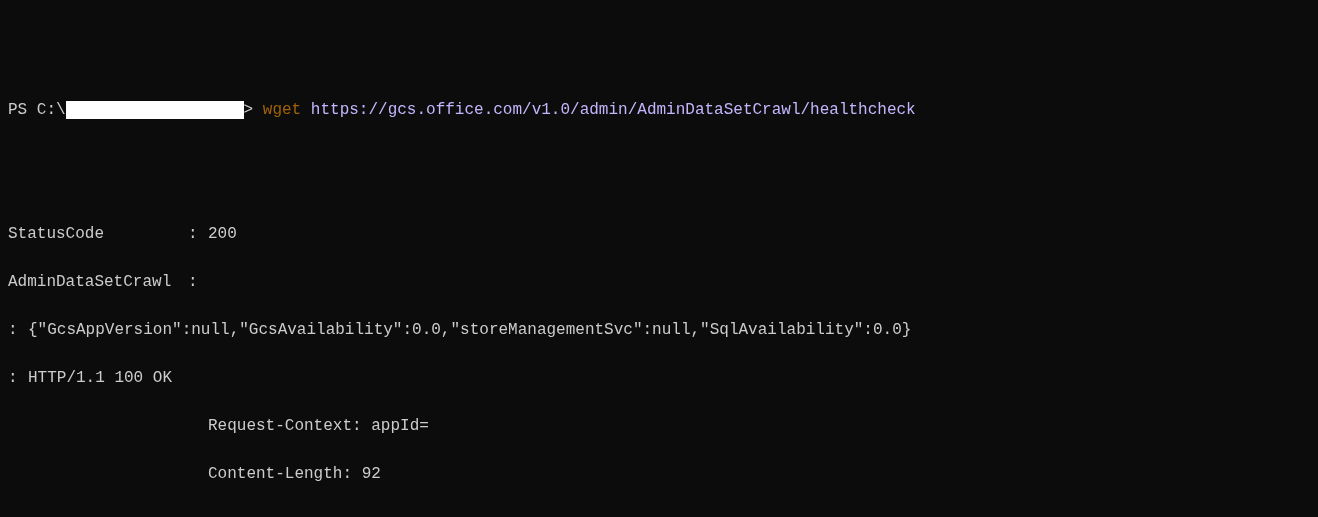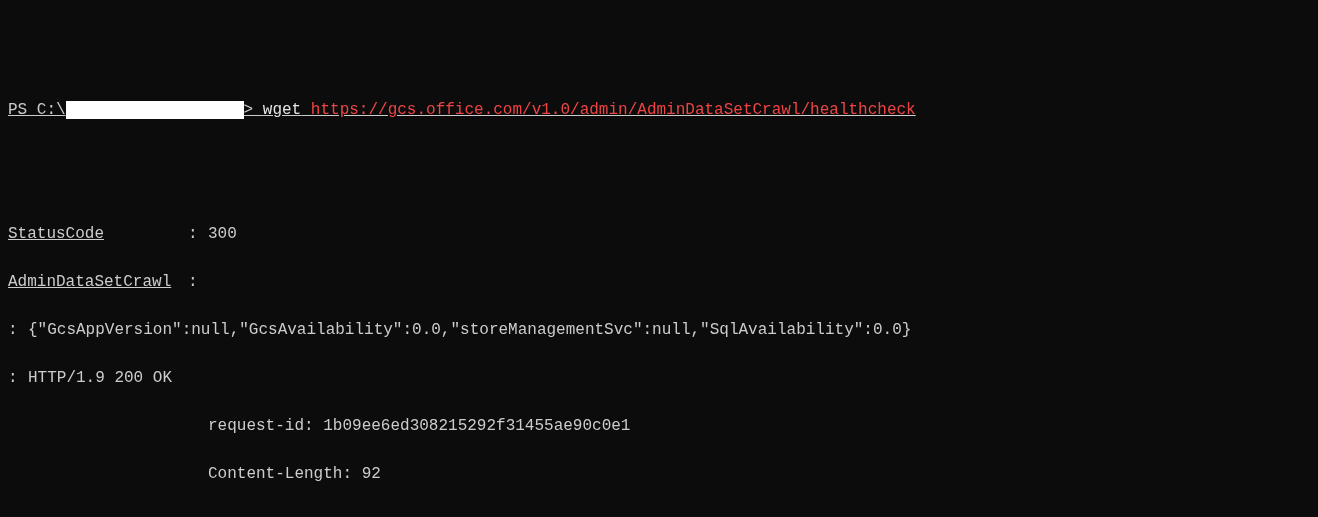--- a/index.html
+++ b/index.html
@@ -16,48 +16,46 @@
       padding: 2px 8px;
       width: 1318px;
       height: 517px;
       overflow: hidden;
       white-space: pre;
     }
     .prompt-line {
       display: flex;
       align-items: center;
       margin-bottom: 28px;
-      text-decoration: underline;
     }
     .prompt-prefix {
       color: #cccccc;
     }
     .redacted {
       background-color: #ffffff;
       display: inline-block;
       width: 178px;
       height: 18px;
       vertical-align: middle;
     }
     .prompt-arrow {
       color: #cccccc;
     }
     .cmd-keyword {
-      color: #e5e5e5;
+      color: #a16207;
     }
     .cmd-arg {
-      color: #ef4444;
+      color: #c4b5fd;
     }
     .output-row {
       display: flex;
     }
     .field-name {
       width: 180px;
       flex-shrink: 0;
-      text-decoration: underline;
     }
     .colon {
       width: 20px;
       flex-shrink: 0;
     }
     .field-value {
       flex: 1;
       white-space: pre-wrap;
     }
     .continuation {
@@ -68,25 +66,25 @@
 </head>
 <body>
 
 
 
 <div class="prompt-line">
   <span class="prompt-prefix">PS C:\</span><span class="redacted"></span><span class="prompt-arrow">&gt; </span><span class="cmd-keyword">wget</span><span class="cmd-arg"> https://gcs.office.com/v1.0/admin/AdminDataSetCrawl/healthcheck</span>
 </div>
 
 <div>
-<div class="output-row"><span class="field-name">StatusCode</span><span class="colon">: </span><span class="field-value">300</span></div>
+<div class="output-row"><span class="field-name">StatusCode</span><span class="colon">: </span><span class="field-value">200</span></div>
 <div class="output-row"><span class="field-name">AdminDataSetCrawl</span><span class="colon">: </span></div>
 <div class="output-row"><span class="colon">: </span><span class="field-value">{"GcsAppVersion":null,"GcsAvailability":0.0,"storeManagementSvc":null,"SqlAvailability":0.0}</span></div>
-<div class="output-row"><span class="colon">: </span><span class="field-value">HTTP/1.9 200 OK</span></div>
-<div class="continuation">request-id: 1b09ee6ed308215292f31455ae90c0e1</div>
+<div class="output-row"><span class="colon">: </span><span class="field-value">HTTP/1.1 100 OK</span></div>
+<div class="continuation">Request-Context: appId=</div>
 <div class="continuation">Content-Length: 92</div>
 
 
 
 
 
 
 
 
 

